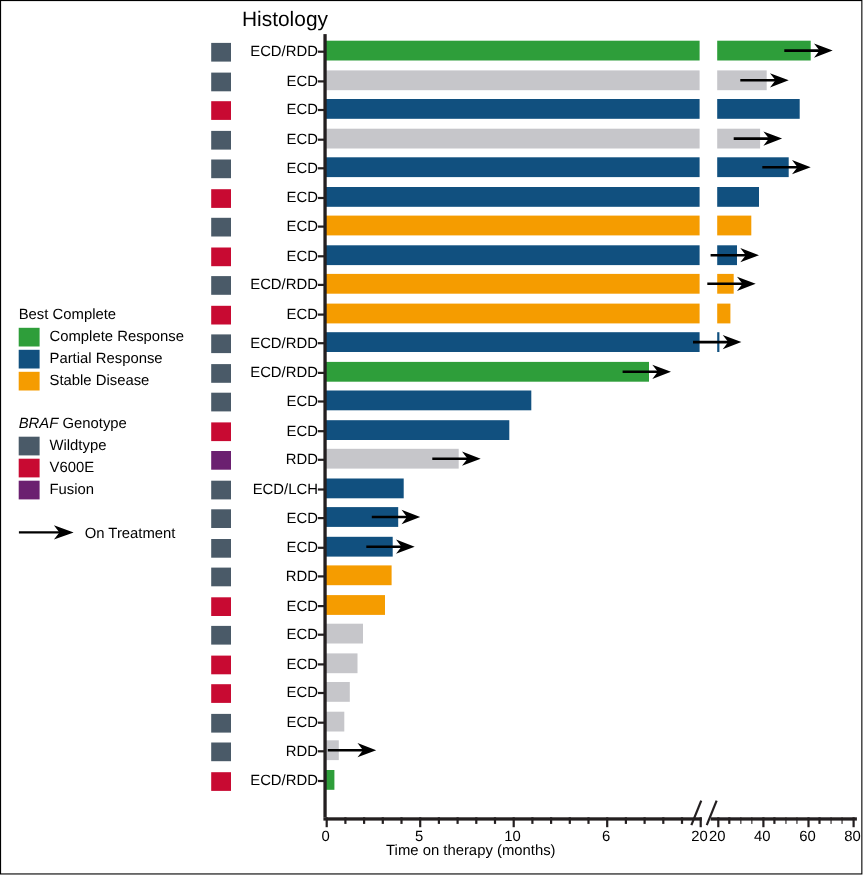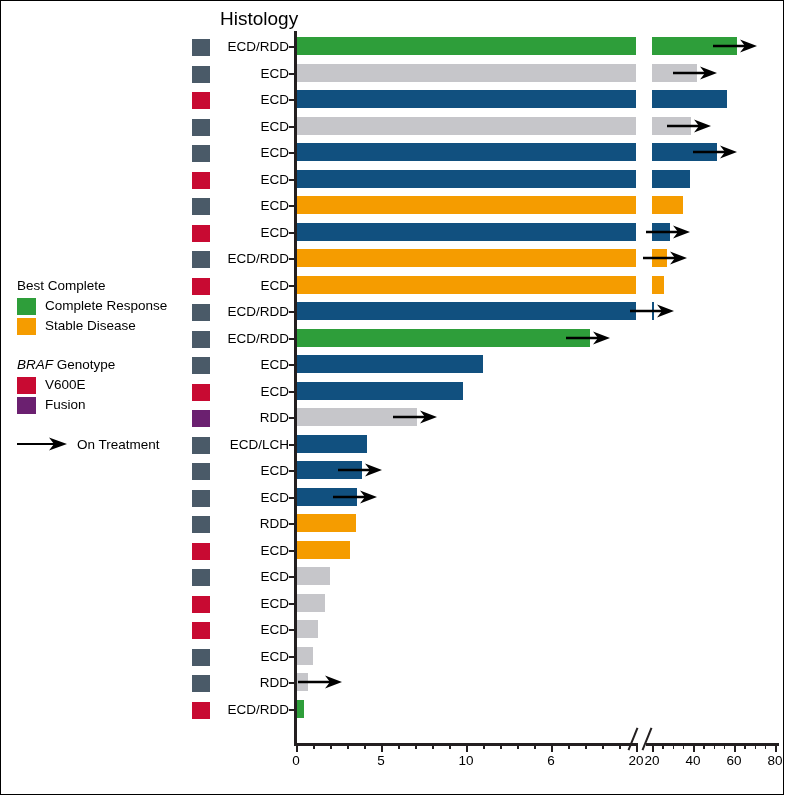--- a/index.html
+++ b/index.html
@@ -48,27 +48,35 @@
   <div class="hist-title">Histology</div>
 
   <div class="legend">
     <div class="leg-title">Best Complete</div>
     <div id="leg-resp">
         <div class="leg-row">
           <div class="leg-sw" style="background:#2e9e3a"></div>
           <div class="leg-lb">Complete Response</div>
         </div>
         <div class="leg-row">
+          <div class="leg-sw" style="background:#11507f"></div>
+          <div class="leg-lb">Partial Response</div>
+        </div>
+        <div class="leg-row">
           <div class="leg-sw" style="background:#f59c00"></div>
           <div class="leg-lb">Stable Disease</div>
         </div>
       </div>
     <div class="leg-gap"></div>
     <div class="leg-title it"><i>BRAF</i><span> Genotype</span></div>
     <div id="leg-gt">
+        <div class="leg-row">
+          <div class="leg-sw" style="background:#4a5a68"></div>
+          <div class="leg-lb">Wildtype</div>
+        </div>
         <div class="leg-row">
           <div class="leg-sw" style="background:#c80a32"></div>
           <div class="leg-lb">V600E</div>
         </div>
         <div class="leg-row">
           <div class="leg-sw" style="background:#6b2070"></div>
           <div class="leg-lb">Fusion</div>
         </div>
       </div>
     <div class="leg-arrow-row">
@@ -338,13 +346,14 @@
       <div class="axtick" style="left: 753.5px;"></div>
       <div class="axtick" style="left: 763.75px;"></div>
       <div class="axtick maj" style="left: 774px;"></div>
       <div class="axnum" style="left: 651px;">20</div>
       <div class="axnum" style="left: 692px;">40</div>
       <div class="axnum" style="left: 733px;">60</div>
       <div class="axnum" style="left: 774px;">80</div>
       <div class="brk" style="left: 631px;"></div>
       <div class="brk" style="left: 645px;"></div>
     </div>
+<div class="xlab"><span>Time on therapy (months)</span></div>
   </div>
 
 </body></html>

